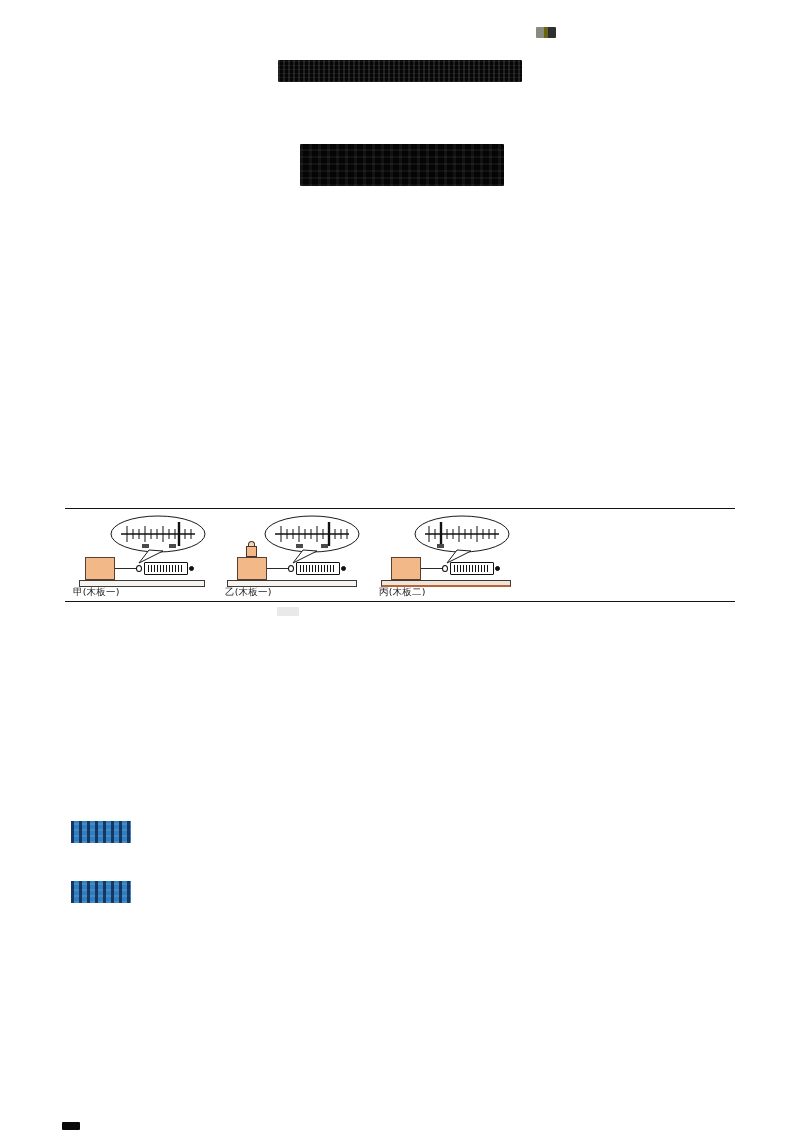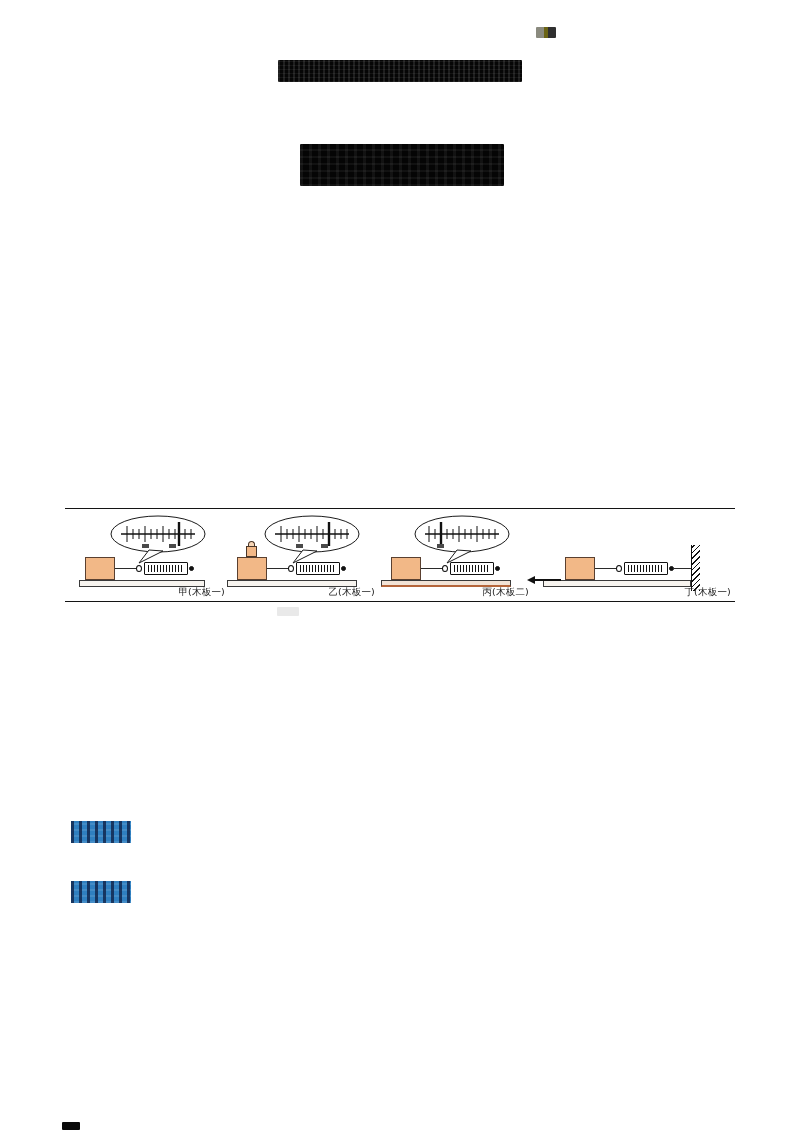--- a/index.html
+++ b/index.html
@@ -196,21 +196,21 @@
     border-top:4px solid transparent;
     border-bottom:4px solid transparent;
     border-right:8px solid #111;
   }
 
   
   .caption{
     position:absolute;
     bottom:2px;
     width:100%;
-    text-align:right;
+    text-align:left;
     font-family:"DejaVu Sans", sans-serif;
     font-size:9.5px;
     color:#1b1b1b;
     letter-spacing:.2px;
     white-space:nowrap;
   }
 </style>
 </head>
 <body>
 
@@ -330,35 +330,20 @@
         <div class="string" style="left:42px;top:59px;width:22px;"></div>
         <div class="scale-ring" style="left:63px;top:56px;"></div>
         <div class="scale-body" style="left:71px;top:53px;">
           <div class="scale-ticks"></div>
         </div>
         <div class="scale-hook" style="left:116px;top:57px;"></div>
         <div class="board wood2" style="left:2px;top:71px;width:130px;"></div>
         <div class="caption">丙(木板二)</div>
       </div>
 
-      <div class="panel" id="panel-ding">
-        <div class="block" style="left:40px;top:48px;width:30px;height:23px;"></div>
-        <div class="string" style="left:70px;top:59px;width:22px;"></div>
-        <div class="scale-ring" style="left:91px;top:56px;"></div>
-        <div class="scale-body" style="left:99px;top:53px;">
-          <div class="scale-ticks"></div>
-        </div>
-        <div class="scale-hook" style="left:144px;top:57px;"></div>
-        <div class="string" style="left:149px;top:59px;width:18px;"></div>
-        <div class="wall" style="left:166px;top:36px;height:46px;"></div>
-        <div class="board" style="left:18px;top:71px;width:148px;"></div>
-        <div class="arrow-line" style="left:8px;top:70px;width:28px;"></div>
-        <div class="arrow-head" style="left:2px;top:67px;"></div>
-        <div class="caption">丁(木板一)</div>
-      </div>
 
     </div>
   </div>
 
   <div class="redact" id="redact-under-fig"></div>
 
   <div class="tag-blue" id="tag-answer"></div>
 
   <div class="tag-blue" id="tag-analysis"></div>
 

